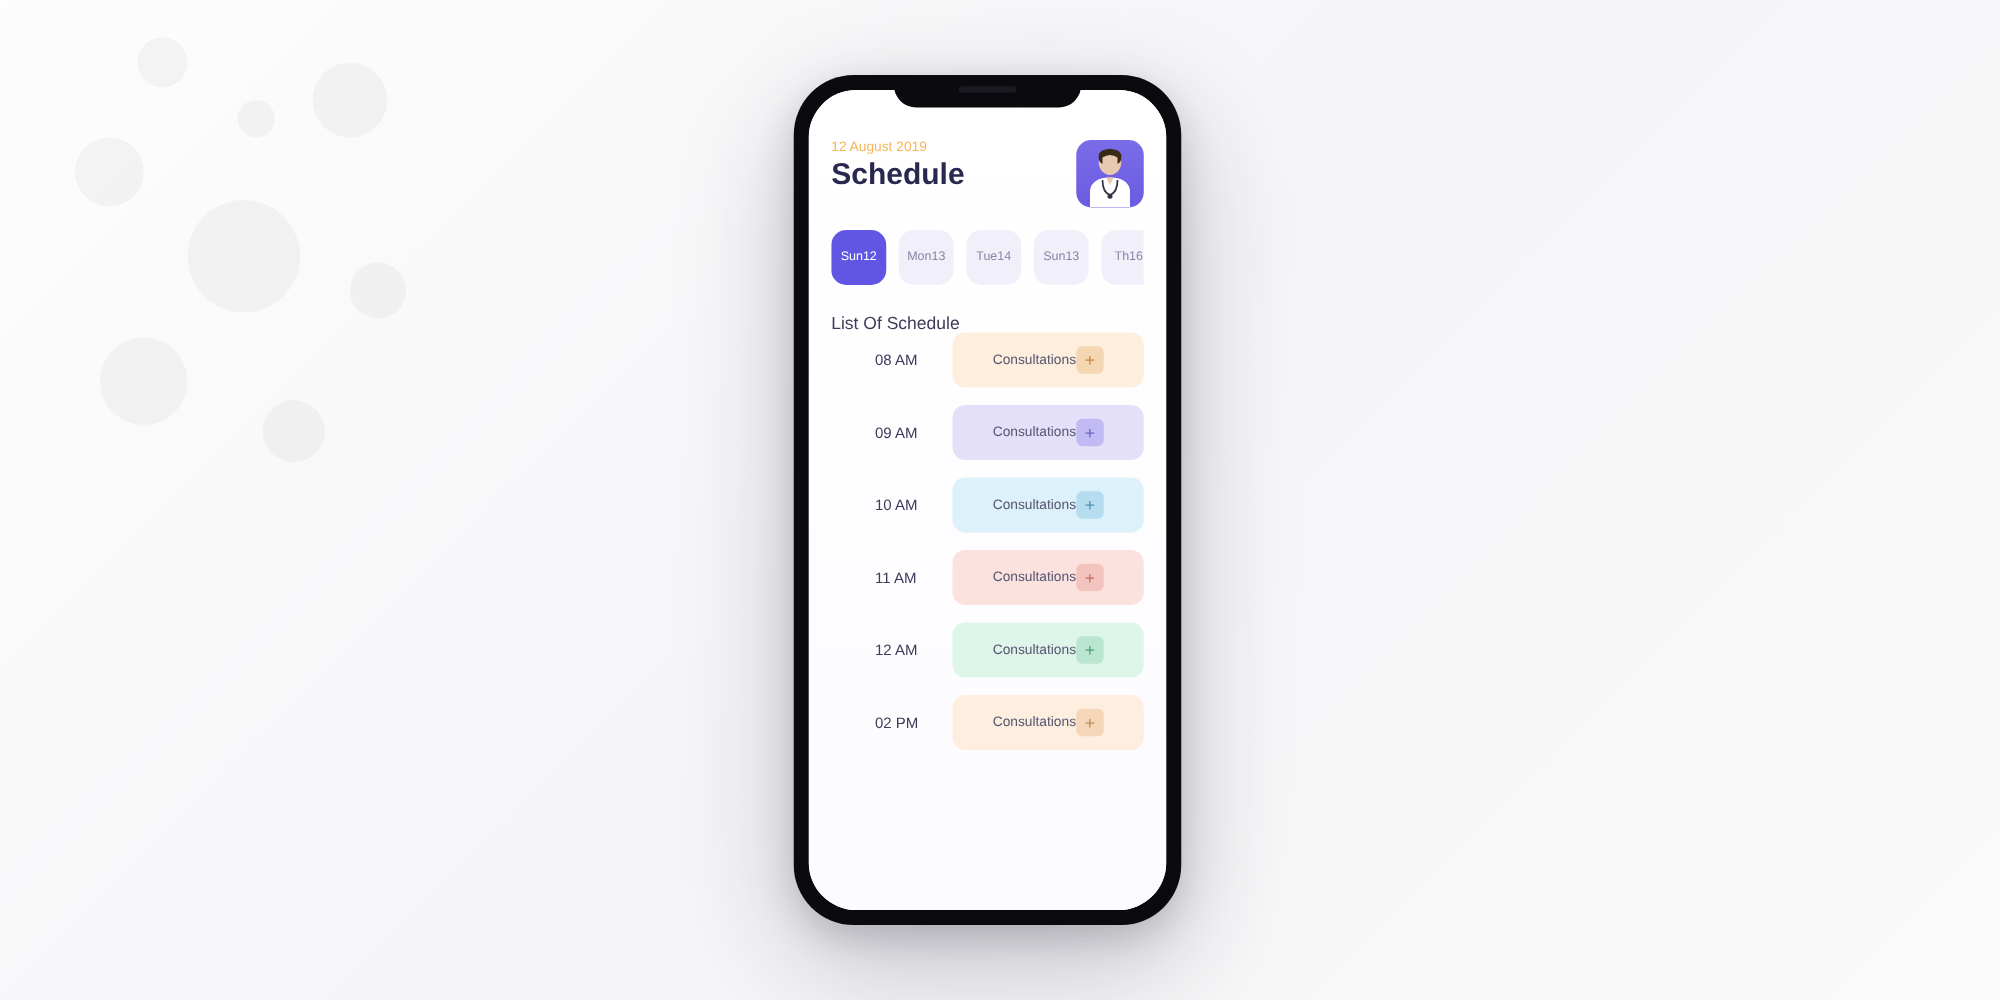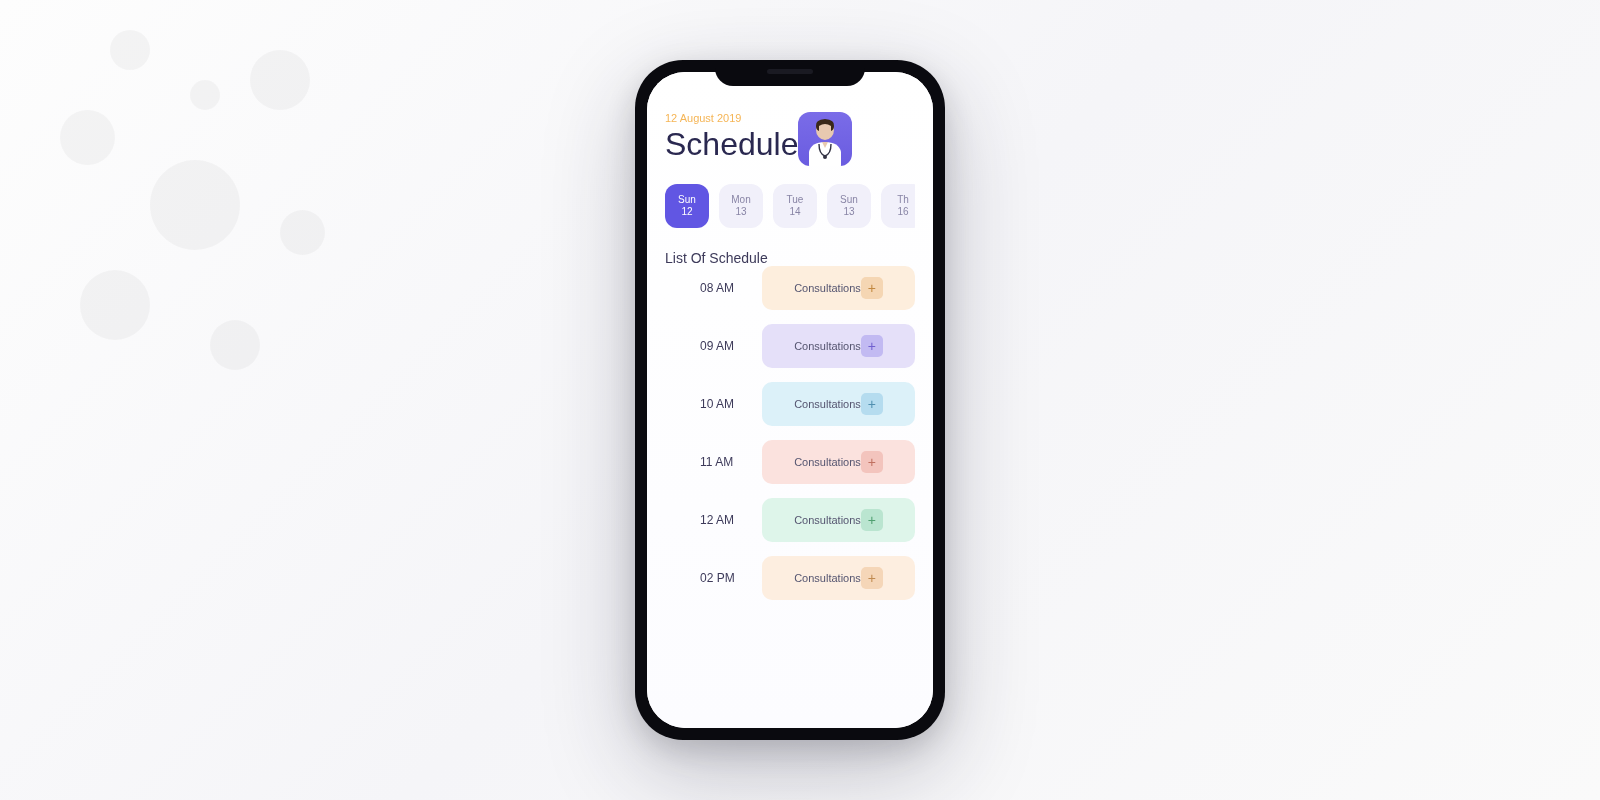--- a/index.html
+++ b/index.html
@@ -11,29 +11,29 @@
 
 
 .phone { position:absolute; left:635px; top:60px; width:310px; height:680px; background:#0a0a0f; border-radius:48px; padding:12px; box-shadow:0 30px 90px rgba(30,30,60,0.25), 0 10px 30px rgba(0,0,0,0.15); }
 .phone-inner { width:100%; height:100%; background:#fff; border-radius:38px; overflow:hidden; position:relative; }
 .notch { position:absolute; top:0; left:50%; transform:translateX(-50%); width:150px; height:26px; background:#0a0a0f; border-radius:0 0 18px 18px; z-index:10; }
 .notch::after { content:''; position:absolute; left:50%; top:9px; transform:translateX(-50%); width:46px; height:5px; background:#1a1a22; border-radius:3px; }
 
 .screen { padding:40px 18px 0 18px; height:100%; overflow:hidden; background:linear-gradient(180deg,#fff 0%,#fcfcff 100%); }
 
 
-.hdr { display:flex; align-items:flex-start; margin-bottom:18px; }
+.hdr { display:flex; justify-content:space-between; align-items:flex-start; margin-bottom:18px; }
 .date-txt { color:#f5b556; font-size:11px; font-weight:500; margin-bottom:2px; }
-.title-txt { color:#2a2850; font-size:32px; font-weight:400; }
+.title-txt { color:#2a2850; font-size:24px; font-weight:700; }
 .avatar { width:54px; height:54px; border-radius:12px; background:linear-gradient(180deg,#7a6ce8 0%,#6a5ce0 100%); display:flex; align-items:flex-end; justify-content:center; overflow:hidden; }
 .avatar svg { width:48px; height:50px; }
 
 
 .days { display:flex; gap:10px; margin-bottom:22px; overflow:hidden; }
-.day { flex:0 0 44px; height:44px; border-radius:12px; display:flex; flex-direction:column; align-items:center; justify-content:center; background:#f1f0fa; color:#8985a6; font-size:10px; line-height:1.25; cursor:pointer; }
+.day { flex:0 0 44px; height:44px; border-radius:12px; display:flex; flex-direction:row; align-items:center; justify-content:center; background:#f1f0fa; color:#8985a6; font-size:10px; line-height:1.25; cursor:pointer; }
 .day.active { background:#6156e3; color:#fff; }
 .day .dn { font-weight:500; }
 .day .dd { font-weight:400; }
 
 
 .section-label { color:#3d3a5a; font-size:14px; font-weight:500; }
 
 
 .slots { display:flex; flex-direction:column; gap:14px;margin-left:35px; }
 .slot { display:flex; align-items:center; gap:14px; }

